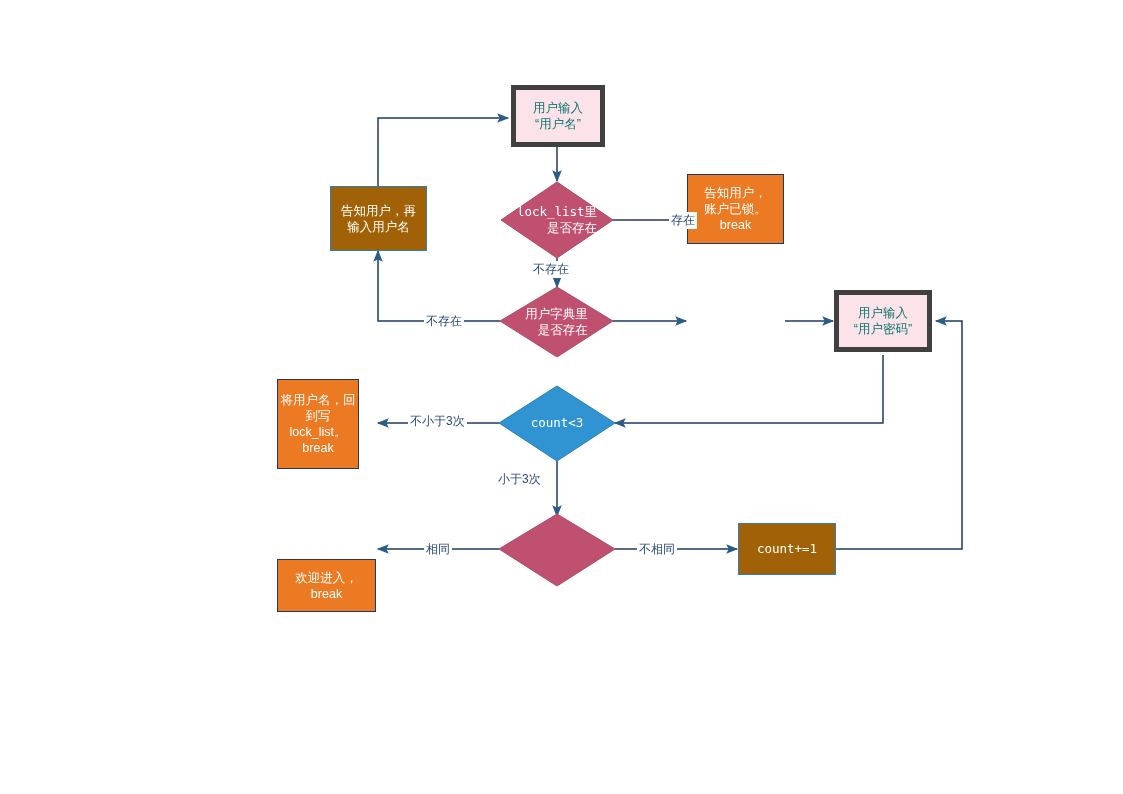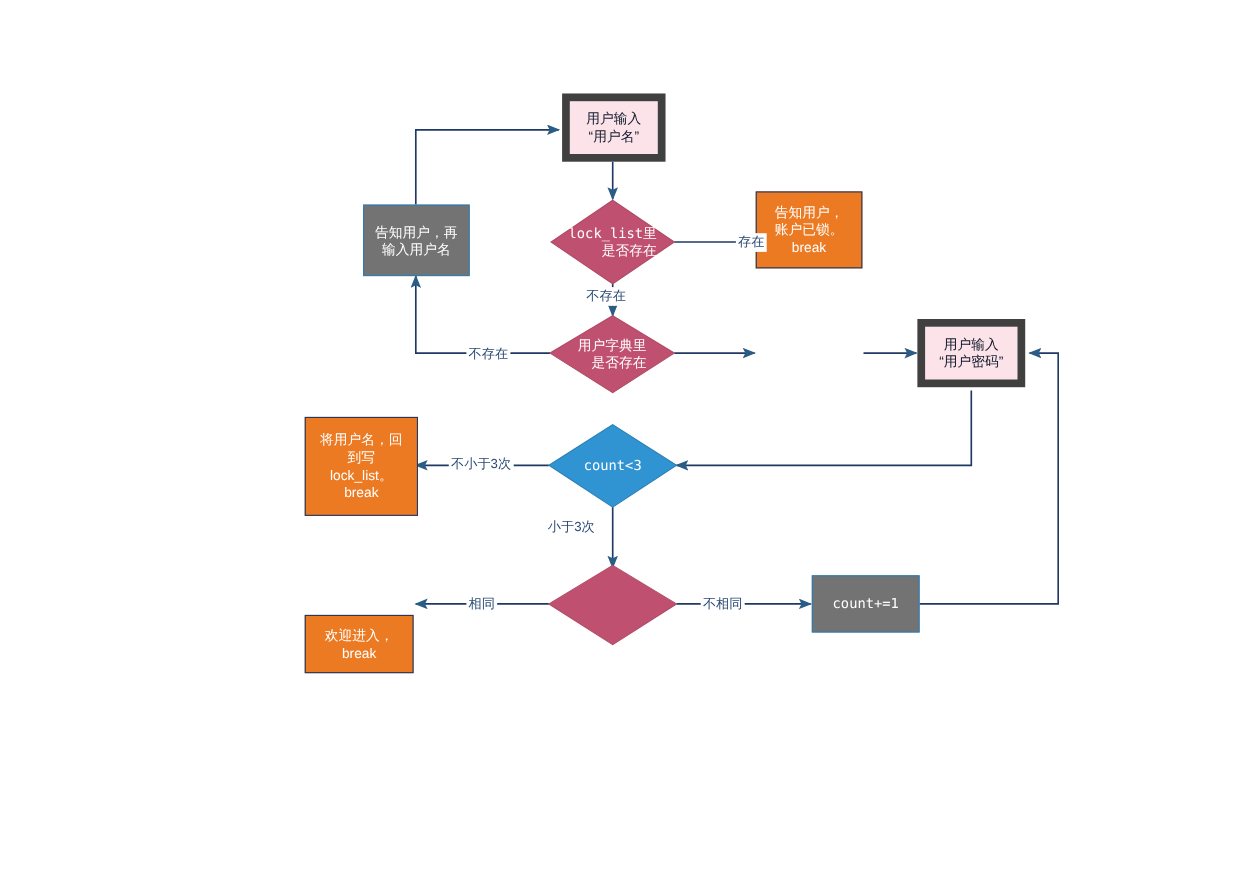--- a/index.html
+++ b/index.html
@@ -35,33 +35,33 @@
     color: #ffffff;
     line-height: 1.28;
     z-index: 3;
   }
   .node .txt {
     white-space: pre-line;
     display: block;
   }
   
   .rect-blue {
-    background: #737373;
+    background: #a16207;
     border: 1px solid #2a7fb4;
     font-size: 12.5px;
   }
   .rect-orange {
     background: #ec7a23;
     border: 1px solid #1f3864;
     font-size: 12.5px;
   }
   .rect-pink {
     background: #fbe3e9;
-    border: 7px solid #404040;
-    color: #0f172a;
+    border: 5px solid #404040;
+    color: #0f766e;
     font-size: 12.5px;
   }
   .mono {
     font-family: "DejaVu Sans Mono", "Liberation Mono", monospace;
   }
   
   .diamond {
     position: absolute;
     z-index: 3;
   }
@@ -165,21 +165,21 @@
     <div class="label">用户字典里
 是否存在</div>
   </div>
 
 
   <div class="node rect-pink" style="left:834px; top:290px; width:98px; height:62px;">
     <span class="txt">用户输入
 “用户密码”</span>
   </div>
 
-  <div class="node rect-orange" style="left:277px; top:379px; width:103px; height:90px;">
+  <div class="node rect-orange" style="left:277px; top:379px; width:82px; height:90px;">
     <span class="txt mono-mixed">将用户名，回
 到写
 lock_list。
 break</span>
   </div>
 
   <div class="diamond" style="left:499px; top:386px; width:116px; height:75px;">
     <div class="label mono">count&lt;3</div>
   </div>
 

